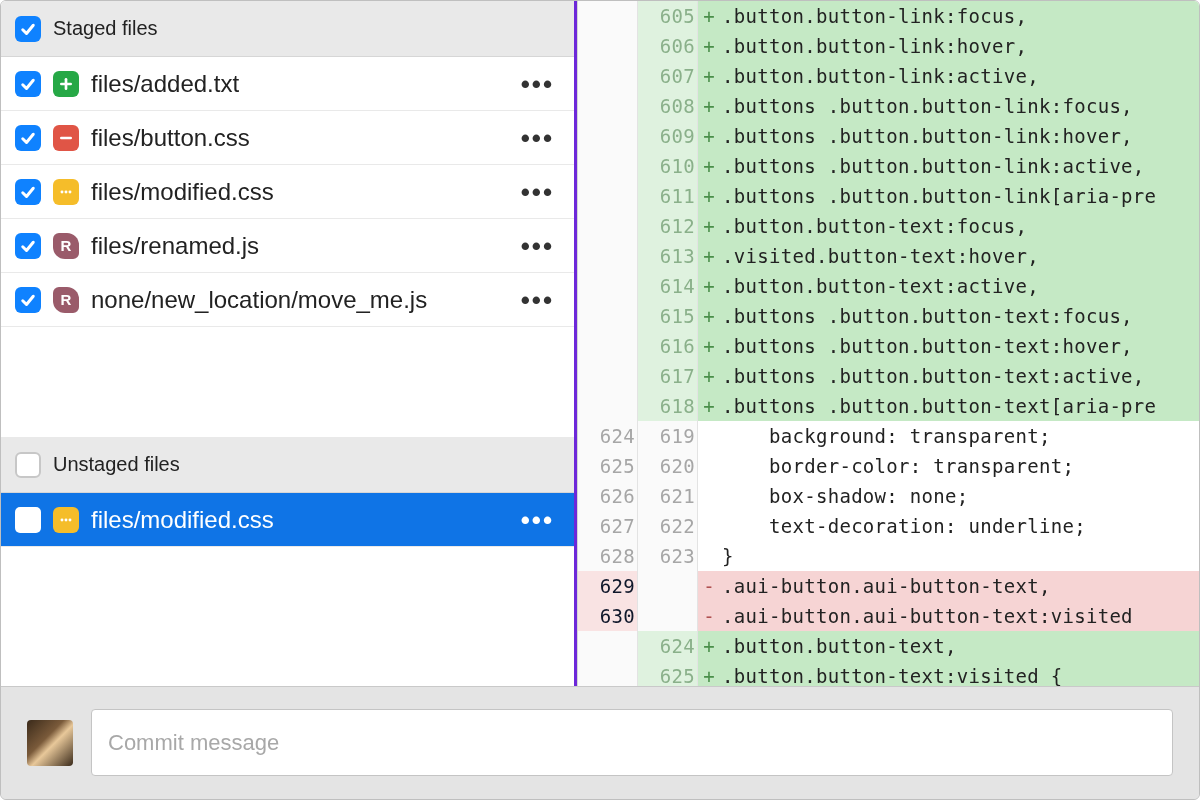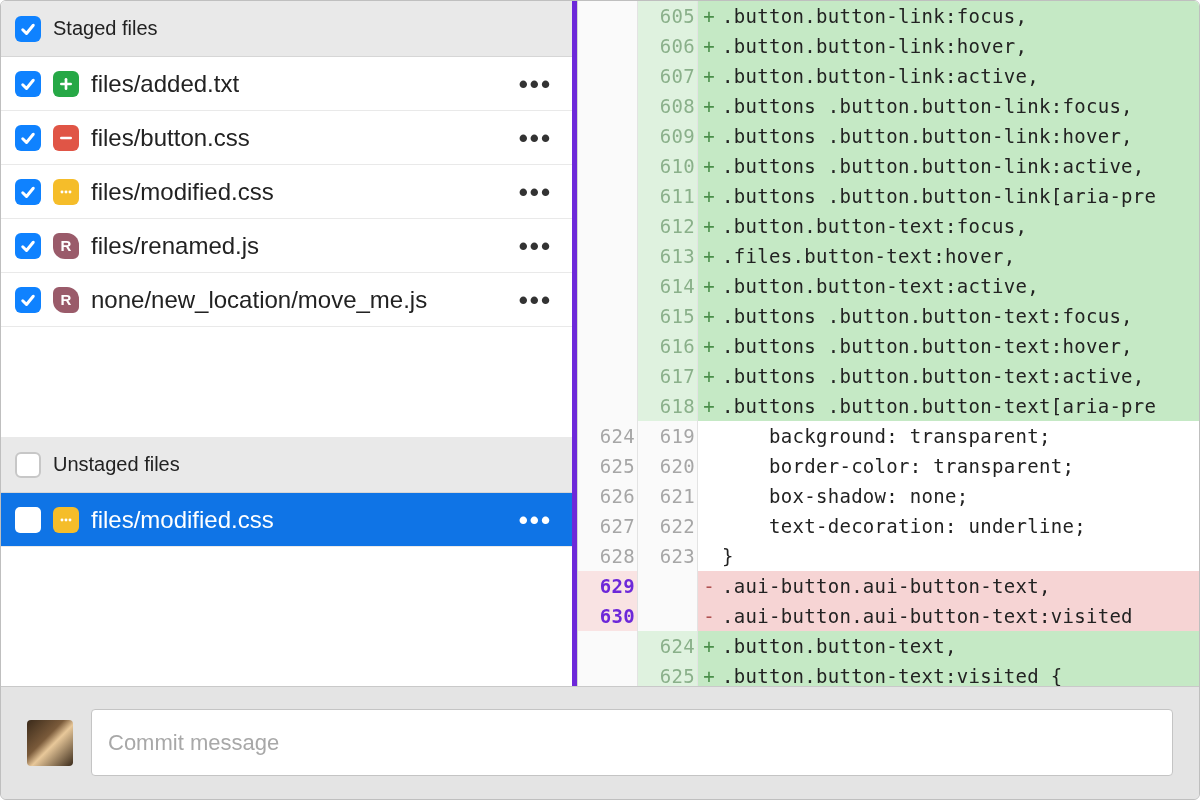--- a/index.html
+++ b/index.html
@@ -1,19 +1,19 @@
 <!DOCTYPE html>
 <html><head>
 <meta charset="utf-8">
 <style>
   * { box-sizing: border-box; margin: 0; padding: 0; }
   html, body { width: 1200px; height: 800px; overflow: hidden; font-family: -apple-system, "Helvetica Neue", Arial, sans-serif; font-size: 18px; color: #222; }
   .app { display: flex; flex-direction: column; width: 1200px; height: 800px; background: #e6e6e6; border: 1px solid #bfbfbf; border-radius: 6px; overflow: hidden; }
   .main { display: flex; flex: 1 1 auto; min-height: 0; }
-  .sidebar { width: 576px; display: flex; flex-direction: column; background: #fff; border-right: 5px solid #6d28d9; }
+  .sidebar { width: 576px; display: flex; flex-direction: column; background: #fff; border-right: 3px solid #6d28d9; }
   .section-header { display: flex; align-items: center; height: 56px; padding: 0 14px; background: #e9e9e9; border-bottom: 1px solid #d6d6d6; gap: 12px; font-size: 20px; font-weight: 500; }
   .file-row { display: flex; align-items: center; height: 54px; padding: 0 14px; gap: 12px; border-bottom: 1px solid #e9e9e9; background: #fff; }
   .file-row.selected { background: #0f74e6; color: #fff; }
   .file-row .path { flex: 1 1 auto; font-size: 24px; white-space: nowrap; overflow: hidden; text-overflow: ellipsis; }
   .spacer { flex: 1 1 auto; background: #fff; }
   .spacer.small { flex: 0 0 110px; }
   .checkbox { width: 26px; height: 26px; border-radius: 6px; display: flex; align-items: center; justify-content: center; flex: 0 0 auto; }
   .checkbox.checked { background: #0f82ff; color: #fff; }
   .checkbox.unchecked { background: #fff; border: 2px solid #c7c7c7; }
   .checkbox.unchecked-white { background: #fff; border-radius: 5px; }
@@ -32,21 +32,21 @@
   .ln { width: 60px; text-align: right; padding-right: 2px; color: #a6a6a6; background: #fafafa; }
   .ln.old { border-right: 1px solid #e3e3e3; }
   .ln.new { border-right: 1px solid #e3e3e3; }
   .marker { width: 22px; text-align: center; }
   .code { flex: 1 1 auto; padding-left: 2px; overflow: hidden; }
   .diff-row.add .marker, .diff-row.add .code { background: #c5e9c5; }
   .diff-row.add .ln.new { background: #dff2df; color: #8ab08a; }
   .diff-row.add .ln.old { background: #fafafa; }
   .diff-row.add .marker { color: #4a8f4a; }
   .diff-row.del .marker, .diff-row.del .code { background: #f6d4d4; }
-  .diff-row.del .ln.old { background: #f9e3e3; color: #6d28d9; font-weight: bold; }
+  .diff-row.del .ln.old { background: #f9e3e3; color: #0f172a; }
   .diff-row.del .marker { color: #b05050; }
   .diff-row.ctx .ln { color: #a6a6a6; }
 
   .commit-bar { height: 114px; background: #e4e4e4; border-top: 1px solid #c9c9c9; display: flex; align-items: center; padding: 0 26px; gap: 18px; }
   .avatar { width: 46px; height: 46px; border-radius: 4px; background: linear-gradient(135deg,#3a2a1a 0%, #7a5a3a 40%, #e8c89a 55%, #3a2a1a 100%); flex: 0 0 auto; }
   .commit-input { flex: 1 1 auto; height: 67px; border: 1px solid #c4c4c4; border-radius: 4px; background: #fff; padding: 0 16px; font-size: 22px; display: flex; align-items: center; color: #a8a8a8; }
 </style>
 </head>
 <body>
 
@@ -159,21 +159,21 @@
 
     <div class="diff" id="diff-view">
         <div class="diff-row add"><span class="ln old"></span><span class="ln new">605</span><span class="marker">+</span><span class="code">.button.button-link:focus,</span></div>
         <div class="diff-row add"><span class="ln old"></span><span class="ln new">606</span><span class="marker">+</span><span class="code">.button.button-link:hover,</span></div>
         <div class="diff-row add"><span class="ln old"></span><span class="ln new">607</span><span class="marker">+</span><span class="code">.button.button-link:active,</span></div>
         <div class="diff-row add"><span class="ln old"></span><span class="ln new">608</span><span class="marker">+</span><span class="code">.buttons .button.button-link:focus,</span></div>
         <div class="diff-row add"><span class="ln old"></span><span class="ln new">609</span><span class="marker">+</span><span class="code">.buttons .button.button-link:hover,</span></div>
         <div class="diff-row add"><span class="ln old"></span><span class="ln new">610</span><span class="marker">+</span><span class="code">.buttons .button.button-link:active,</span></div>
         <div class="diff-row add"><span class="ln old"></span><span class="ln new">611</span><span class="marker">+</span><span class="code">.buttons .button.button-link[aria-pre</span></div>
         <div class="diff-row add"><span class="ln old"></span><span class="ln new">612</span><span class="marker">+</span><span class="code">.button.button-text:focus,</span></div>
-        <div class="diff-row add"><span class="ln old"></span><span class="ln new">613</span><span class="marker">+</span><span class="code">.files.button-text:hover,</span></div>
+        <div class="diff-row add"><span class="ln old"></span><span class="ln new">613</span><span class="marker">+</span><span class="code">.visited.button-text:hover,</span></div>
         <div class="diff-row add"><span class="ln old"></span><span class="ln new">614</span><span class="marker">+</span><span class="code">.button.button-text:active,</span></div>
         <div class="diff-row add"><span class="ln old"></span><span class="ln new">615</span><span class="marker">+</span><span class="code">.buttons .button.button-text:focus,</span></div>
         <div class="diff-row add"><span class="ln old"></span><span class="ln new">616</span><span class="marker">+</span><span class="code">.buttons .button.button-text:hover,</span></div>
         <div class="diff-row add"><span class="ln old"></span><span class="ln new">617</span><span class="marker">+</span><span class="code">.buttons .button.button-text:active,</span></div>
         <div class="diff-row add"><span class="ln old"></span><span class="ln new">618</span><span class="marker">+</span><span class="code">.buttons .button.button-text[aria-pre</span></div>
         <div class="diff-row ctx"><span class="ln old">624</span><span class="ln new">619</span><span class="marker"> </span><span class="code">    background: transparent;</span></div>
         <div class="diff-row ctx"><span class="ln old">625</span><span class="ln new">620</span><span class="marker"> </span><span class="code">    border-color: transparent;</span></div>
         <div class="diff-row ctx"><span class="ln old">626</span><span class="ln new">621</span><span class="marker"> </span><span class="code">    box-shadow: none;</span></div>
         <div class="diff-row ctx"><span class="ln old">627</span><span class="ln new">622</span><span class="marker"> </span><span class="code">    text-decoration: underline;</span></div>
         <div class="diff-row ctx"><span class="ln old">628</span><span class="ln new">623</span><span class="marker"> </span><span class="code">}</span></div>

